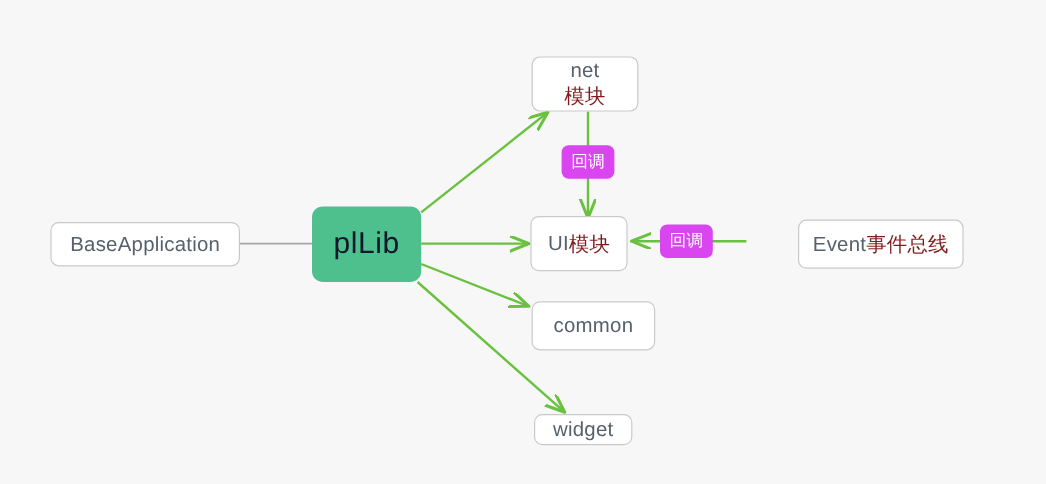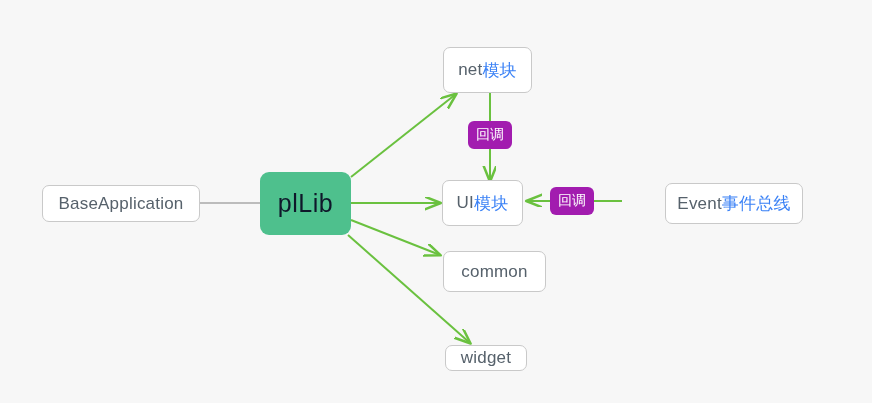--- a/index.html
+++ b/index.html
@@ -32,37 +32,37 @@
     background: #ffffff;
     border: 1px solid #c9c9c9;
     border-radius: 7px;
     color: #56616b;
     font-size: 17px;
     letter-spacing: 0.2px;
     white-space: nowrap;
     box-shadow: 0 0 0 0 rgba(0,0,0,0);
   }
   .node .cjk {
-    color: #3b82f6;
+    color: #7f1d1d;
   }
   .node-root {
     background: #4ec08d;
     border: none;
     border-radius: 9px;
     color: #0f172a;
     font-size: 25px;
     letter-spacing: 0.5px;
   }
   .badge {
     position: absolute;
     box-sizing: border-box;
     display: flex;
     align-items: center;
     justify-content: center;
-    background: #a21caf;
+    background: #d946ef;
     border-radius: 6px;
     color: #ffffff;
     font-size: 14px;
     white-space: nowrap;
     font-family: "Liberation Sans", "DejaVu Sans", sans-serif;
   }
 </style>
 </head>
 <body>
 
@@ -91,21 +91,21 @@
   </svg>
 
   <div class="node" style="left:42px; top:185px; width:158px; height:37px;">
     <span>BaseApplication</span>
   </div>
 
   <div class="node node-root" style="left:260px; top:172px; width:91px; height:63px;">
     <span>plLib</span>
   </div>
 
-  <div class="node" style="left:443px; top:47px; width:89px; height:46px;">
+  <div class="node" style="left:443px; top:47px; width:89px; height:46px;flex-direction:column;">
     <span>net</span>
       <span class="cjk">模块</span>
   </div>
 
   <div class="node" style="left:442px; top:180px; width:81px; height:46px;">
     <span>UI</span>
       <span class="cjk">模块</span>
   </div>
 
   <div class="node" style="left:443px; top:251px; width:103px; height:41px;">

